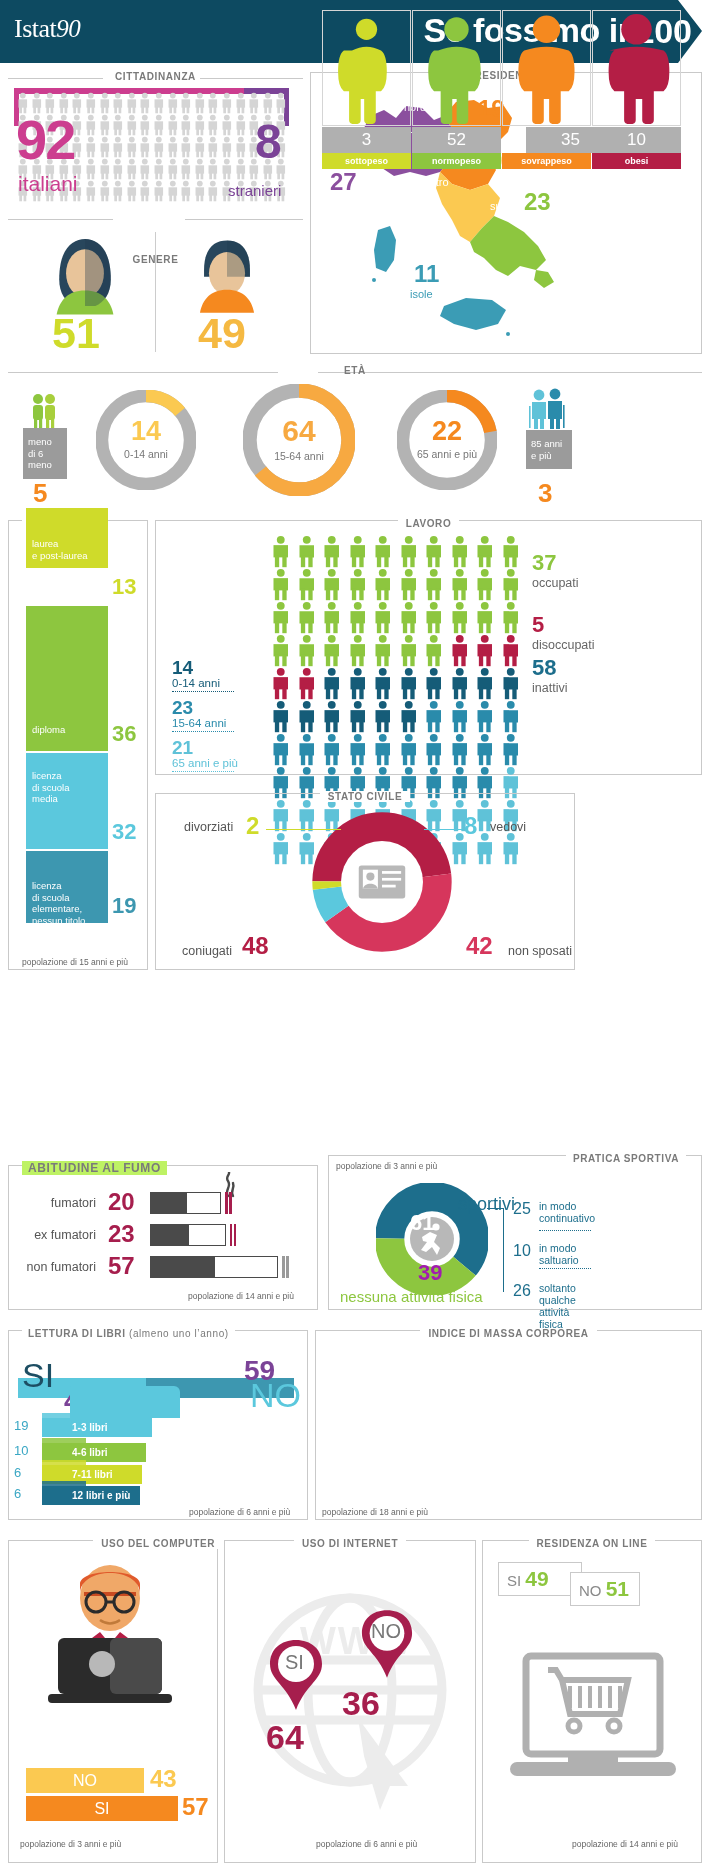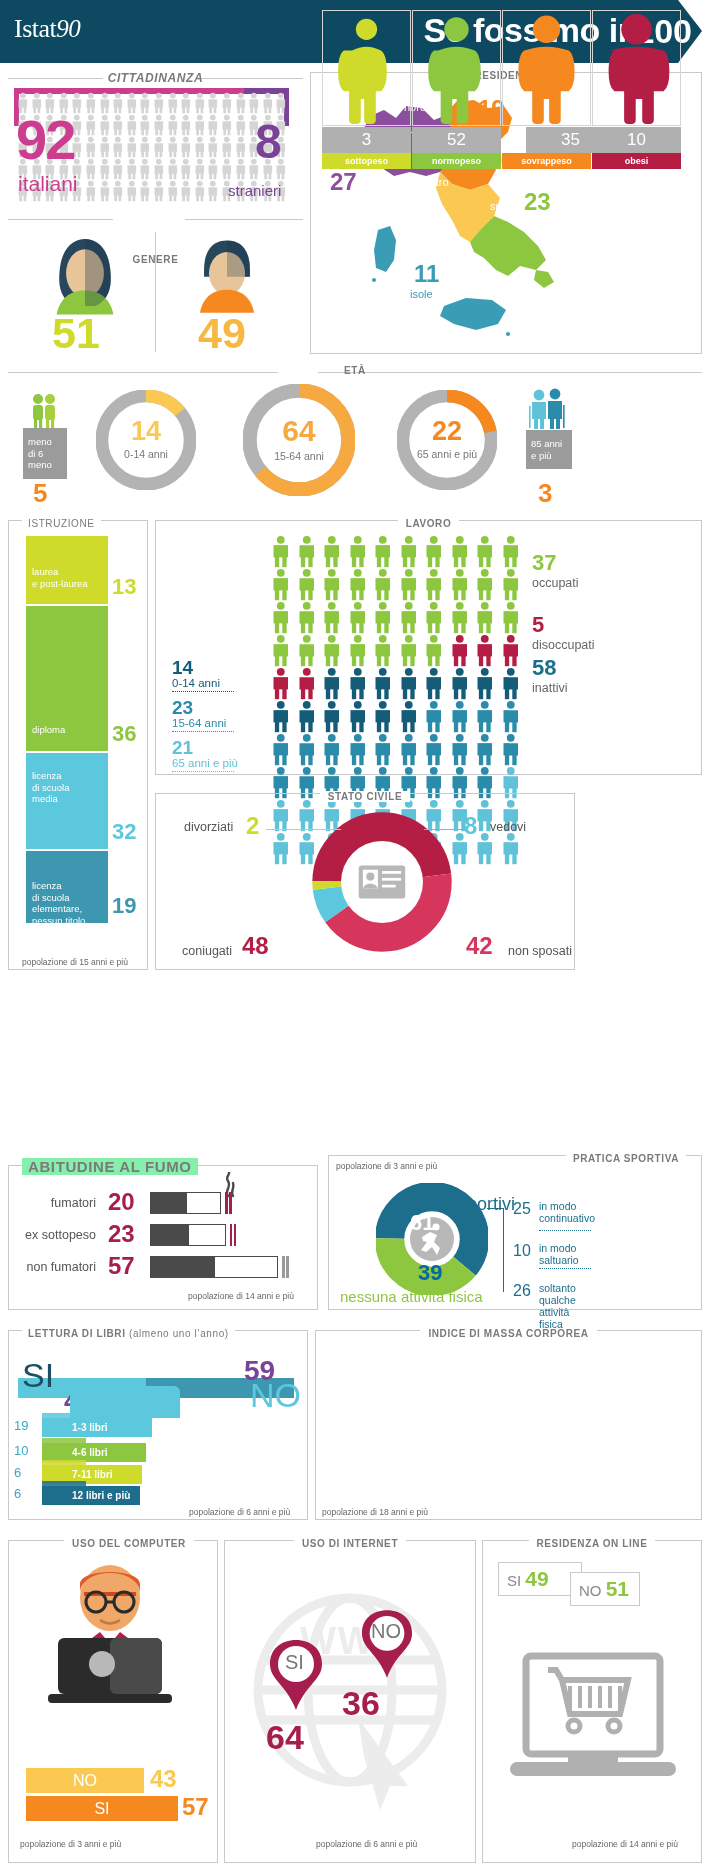--- a/index.html
+++ b/index.html
@@ -18,21 +18,21 @@
   .header .title { position:absolute; right:72px; top:11px; color:#fff; font-size:34px; font-weight:bold; letter-spacing:-0.5px; }
   .header .hundred { position:absolute; right:18px; top:12px; color:#fff; font-size:34px; font-weight:bold; }
   .header .notch { position:absolute; right:0; top:0; width:58px; height:63px; background:#fff;
      clip-path: polygon(26px 0, 58px 0, 58px 63px, 26px 63px, 50px 31px); }
 
   
   .panel { position:absolute; border:1px solid #c9c9c9; }
   .footnote { position:absolute; font-size:8.5px; color:#666; }
   #citt-line-l { position:absolute; left:8px; top:78px; width:95px; height:1px; background:#c9c9c9;}
   #citt-line-r { position:absolute; left:200px; top:78px; width:103px; height:1px; background:#c9c9c9;}
-  #citt-label { position:absolute; left:0; top:71px; width:311px; text-align:center; font-size:12px; font-weight:bold; color:#7a7a7a; letter-spacing:0.6px;font-style:italic;}
+  #citt-label { position:absolute; left:0; top:71px; width:311px; text-align:center; font-size:10px; font-weight:bold; color:#7a7a7a; letter-spacing:0.6px;}
   .citt-bar { position:absolute; top:88px; height:6px; }
   .citt-bar.pink { left:14px; width:230px; background:#cc3d8f; }
   .citt-bar.purple { left:244px; width:45px; background:#7b4397; }
   .citt-sidebarL { position:absolute; left:14px; top:88px; width:5px; height:38px; background:#cc3d8f; }
   .citt-sidebarR { position:absolute; left:284px; top:88px; width:5px; height:38px; background:#7b4397; }
   #people-grid { position:absolute; left:16px; top:92px; width:272px; height:110px; display:flex; flex-wrap:wrap; align-content:flex-start; }
   #people-grid .p { width:13.6px; height:22px; }
   #people-grid .p svg { display:block; width:13.6px; height:22px; }
   #num92 { position:absolute; left:16px; top:112px; font-size:56px; font-weight:bold; color:#cc3d8f; line-height:1; letter-spacing:-2px;}
   #lab-italiani { position:absolute; left:18px; top:172px; font-size:21px; color:#cc3d8f; }
@@ -89,21 +89,21 @@
   
   #stato { left:155px; top:793px; width:420px; height:177px; }
   #stato-title { position:absolute; left:155px; top:786px; width:420px; text-align:center;}
   #stato-title span { background:#fff; padding:0 8px; font-size:10px; font-weight:bold; color:#7a7a7a; letter-spacing:0.6px;}
   .sc-lbl { position:absolute; font-size:12.5px; color:#555;}
   .sc-num { position:absolute; font-size:24px; font-weight:bold;}
 
   
   #fumo { left:8px; top:1165px; width:310px; height:145px; }
   #fumo-title { position:absolute; left:8px; top:1158px; width:310px; padding-left:14px;}
-  #fumo-title span { background:#86efac; padding:0 6px; font-size:15px; font-weight:bold; color:#7a7a7a; letter-spacing:0.6px;}
+  #fumo-title span { background:#bef264; padding:0 6px; font-size:12px; font-weight:bold; color:#7a7a7a; letter-spacing:0.6px;}
   .cig-row { position:absolute; left:0; width:310px; height:28px; }
   .cig-lbl { position:absolute; right:214px; top:6px; font-size:12.5px; color:#555; white-space:nowrap;}
   .cig-num { position:absolute; left:108px; top:-2px; font-size:24px; font-weight:bold; color:#a61e4d;}
   .cig { position:absolute; left:150px; top:2px; height:22px; border:1px solid #4a4a4a; background:#fff;}
   .cig .filt { position:absolute; left:0; top:0; height:100%; background:#4a4a4a;}
   .cig-tip { position:absolute; top:2px; height:22px; width:8px; }
   .cig-tip i { position:absolute; top:0; width:2.5px; height:22px; }
 
   
   #sport { left:328px; top:1155px; width:374px; height:155px; }
@@ -124,21 +124,21 @@
   
   #imc { left:315px; top:1330px; width:387px; height:190px; }
   #imc-title { position:absolute; left:315px; top:1323px; width:387px; text-align:center;}
   #imc-title span { background:#fff; padding:0 8px; font-size:10px; font-weight:bold; color:#7a7a7a; letter-spacing:0.6px;}
   .imc-cell { position:absolute; top:10px; width:89px; height:116px; border:1px solid #d5d5d5; }
   .imc-val { position:absolute; top:127px; width:89px; height:26px; background:#b0b0b0; color:#fff; font-size:17px; display:flex; align-items:center; justify-content:center;}
   .imc-tag { position:absolute; top:153px; width:89px; height:16px; color:#fff; font-size:9px; font-weight:bold; display:flex; align-items:center; justify-content:center;}
 
   
   #pc { left:8px; top:1540px; width:210px; height:323px; }
-  #pc-title { position:absolute; left:24px; top:1533px; width:210px; text-align:center;}
+  #pc-title { position:absolute; left:13px; top:1533px; width:210px; text-align:right;}
   #net { left:224px; top:1540px; width:252px; height:323px; }
   #net-title { position:absolute; left:224px; top:1533px; width:252px; text-align:center;}
   #shop { left:482px; top:1540px; width:220px; height:323px; }
   #shop-title { position:absolute; left:482px; top:1533px; width:220px; text-align:center;}
   .bot-title span { background:#fff; padding:0 8px; font-size:10px; font-weight:bold; color:#7a7a7a; letter-spacing:0.6px;}
   .pcbar { position:absolute; height:25px; display:flex; align-items:center; justify-content:center; color:#fff; font-size:16px; }
   .pcval { position:absolute; font-size:24px; font-weight:bold; }
   .pin-num { position:absolute; font-size:34px; font-weight:bold; color:#a61e4d;}
   .bubble { position:absolute; border:1px solid #c9c9c9; background:#fff; padding:4px 8px; font-size:15px; color:#8a8a8a;}
   .bubble b { font-size:21px; font-weight:bold; }
@@ -1084,21 +1084,21 @@
     <circle cx="18" cy="18" r="15.9" fill="none" stroke="#b3b3b3" stroke-width="4.6"></circle>
     <circle id="arc2" cx="18" cy="18" r="15.9" fill="none" stroke="#f5891f" stroke-width="4.6" stroke-dasharray="22 78"></circle>
   </svg>
   <div class="cnum" style="color:#f5891f">22</div>
   <div class="clab">65 anni e più</div>
 </div>
 
 <div class="panel" id="istruzione"></div>
 <div id="istr-title"><span>ISTRUZIONE</span></div>
 <div id="istr-bars">
-    <div class="istr-bar" style="top: 536px; height: 68px; background: rgb(207, 219, 42);">
+    <div class="istr-bar" style="top: 508px; height: 60px; background: rgb(207, 219, 42);">
       <div class="t" style="top: 30px;">
         <div>laurea</div>
         <div>e post-laurea</div>
       </div>
     </div>
     <div class="istr-val" style="top: 574px; color: rgb(207, 219, 42);">13</div>
     <div class="istr-bar" style="top: 606px; height: 145px; background: rgb(141, 198, 63);">
       <div class="t" style="top: 118px;">
         <div>diploma</div>
       </div>
@@ -2023,21 +2023,21 @@
       <div class="cig-num">20</div>
       <div class="cig" style="width:71px">
         <div class="filt" style="width:35.5px"></div>
       </div>
       <div class="cig-tip" style="left:225px">
         <i style="left:0;background:#a61e4d"></i>
         <i style="left:4px;background:#a61e4d"></i>
       </div>
     </div>
     <div class="cig-row" style="top: 1222px;">
-      <div class="cig-lbl">ex sottopeso</div>
+      <div class="cig-lbl">ex fumatori</div>
       <div class="cig-num">23</div>
       <div class="cig" style="width:75.65px">
         <div class="filt" style="width:37.825px"></div>
       </div>
       <div class="cig-tip" style="left:229.65px">
         <i style="left:0;background:#a61e4d"></i>
         <i style="left:4px;background:#a61e4d"></i>
       </div>
     </div>
     <div class="cig-row" style="top: 1254px;">
@@ -2063,21 +2063,21 @@
   <circle cx="21" cy="21" r="15.9" fill="none" stroke="#8dc63f" stroke-width="11" stroke-dasharray="39 61" stroke-dashoffset="-36" transform="rotate(-90 21 21)"></circle>
 </svg>
 <svg style="position:absolute;left:404px;top:1211px;width:56px;height:56px" viewBox="0 0 56 56">
   <circle cx="28" cy="28" r="26" fill="#fff"></circle>
   <circle cx="28" cy="28" r="22" fill="#b8b8b8"></circle>
   <circle cx="32" cy="16" r="3.6" fill="#fff"></circle>
   <path d="M18 26 L26 21 L33 24 L30 31 L36 37 L33 44 L28 36 L22 41 L17 39 L23 31 L19 30Z" fill="#fff"></path>
 </svg>
 <div style="position:absolute;left:458px;top:1194px;font-size:18px;color:#1d6e8c;">sportivi</div>
 <div style="position:absolute;left:410px;top:1210px;font-size:22px;font-weight:bold;color:#fff;">61</div>
-<div style="position:absolute;left:418px;top:1260px;font-size:22px;font-weight:bold;color:#0369a1;">39</div>
+<div style="position:absolute;left:418px;top:1260px;font-size:22px;font-weight:bold;color:#a21caf;">39</div>
 <div style="position:absolute;left:340px;top:1288px;font-size:15px;color:#8dc63f;">nessuna attività fisica</div>
 <div style="position:absolute;left:503px;top:1208px;width:1px;height:84px;background:#1d6e8c;"></div>
 <div style="position:absolute;left:487px;top:1208px;width:17px;height:1px;background:#1d6e8c;"></div>
 <div id="sport-detail">
     <div class="sp-item" style="left: 513px; top: 1200px;">
       <span class="n">25</span>
       <span class="t">
         <div>in modo</div>
         <div>continuativo</div>
       </span>

